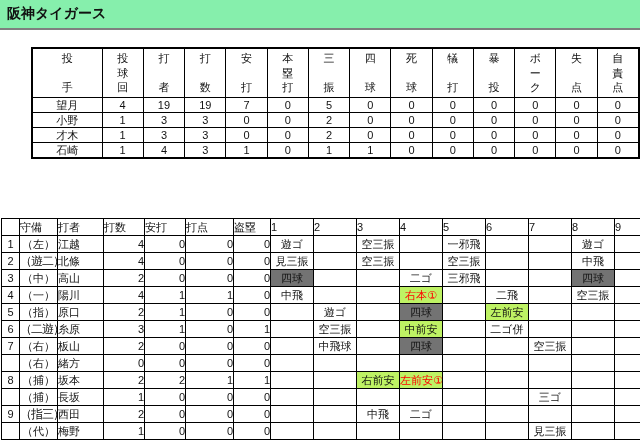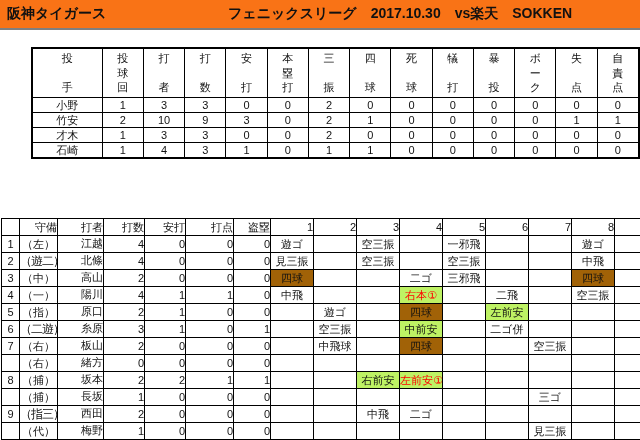--- a/index.html
+++ b/index.html
@@ -4,21 +4,21 @@
 <style>
   html,body{margin:0;padding:0;}
   body{
     width:640px;height:440px;position:relative;background:#ffffff;
     font-family:"Liberation Sans","DejaVu Sans",sans-serif;color:#111;
     overflow:hidden;
   }
   
   .titlebar{
     position:absolute;left:0;top:0;width:640px;height:28px;
-    background:#f97316;border-bottom:2px solid #7f7f7f;
+    background:#86efac;border-bottom:2px solid #7f7f7f;
   }
   .titlebar .team{
     position:absolute;left:7px;top:5px;font-size:14px;font-weight:bold;
   }
   .titlebar .gameinfo{
     position:absolute;left:228px;top:5px;font-size:14px;font-weight:bold;white-space:nowrap;
   }
   
   #pitch-table{
     position:absolute;left:31px;top:47px;
@@ -35,37 +35,36 @@
   #pitch-table td{height:14px;line-height:14px;}
   
   #bat-table{
     position:absolute;left:1px;top:218px;width:638px;
     border-collapse:collapse;table-layout:fixed;font-size:11px;
   }
   #bat-table th,#bat-table td{
     border:1px solid #000;padding:0;height:16px;line-height:16px;
     white-space:nowrap;overflow:hidden;vertical-align:middle;
   }
-  #bat-table th{font-weight:normal;text-align:right;}
+  #bat-table th{font-weight:normal;text-align:left;}
   .c-no{text-align:center;}
   .c-pos{text-align:center;}
   .c-pos.small{font-size:12px;letter-spacing:-1px;}
-  .c-name{text-align:right;padding-left:3px;font-family:Liberation Mono, monospace;}
+  .c-name{text-align:left;padding-left:3px;}
   .c-stat{text-align:right;padding-right:4px;}
   .c-inn{text-align:center;}
-  .hl-blue{background:#a16207;}
+  .hl-blue{background:#737373;}
   .hl-yellow{background:#bef264;}
   .red-text{color:#ff0000;}
 </style>
 </head>
 <body>
 
 <div class="titlebar">
   <span class="team">阪神タイガース</span>
-  <span class="gameinfo">フェニックスリーグ　2017.10.30　vs楽天　SOKKEN</span>
 </div>
 
 <table id="pitch-table">
     <tbody>
       <tr>
         <th style="width: 74px;">投
 
 手</th>
         <th style="width: 43px;">投
 球
@@ -101,50 +100,50 @@
 ー
 ク</th>
         <th style="width: 43px;">失
 
 点</th>
         <th style="width: 43px;">自
 責
 点</th>
       </tr>
       <tr>
+        <td>望月</td>
+        <td>4</td>
+        <td>19</td>
+        <td>19</td>
+        <td>7</td>
+        <td>0</td>
+        <td>5</td>
+        <td>0</td>
+        <td>0</td>
+        <td>0</td>
+        <td>0</td>
+        <td>0</td>
+        <td>0</td>
+        <td>0</td>
+      </tr>
+      <tr>
         <td>小野</td>
         <td>1</td>
         <td>3</td>
         <td>3</td>
         <td>0</td>
         <td>0</td>
         <td>2</td>
         <td>0</td>
         <td>0</td>
         <td>0</td>
         <td>0</td>
         <td>0</td>
         <td>0</td>
         <td>0</td>
-      </tr>
-      <tr>
-        <td>竹安</td>
-        <td>2</td>
-        <td>10</td>
-        <td>9</td>
-        <td>3</td>
-        <td>0</td>
-        <td>2</td>
-        <td>1</td>
-        <td>0</td>
-        <td>0</td>
-        <td>0</td>
-        <td>0</td>
-        <td>1</td>
-        <td>1</td>
       </tr>
       <tr>
         <td>才木</td>
         <td>1</td>
         <td>3</td>
         <td>3</td>
         <td>0</td>
         <td>0</td>
         <td>2</td>
         <td>0</td>

